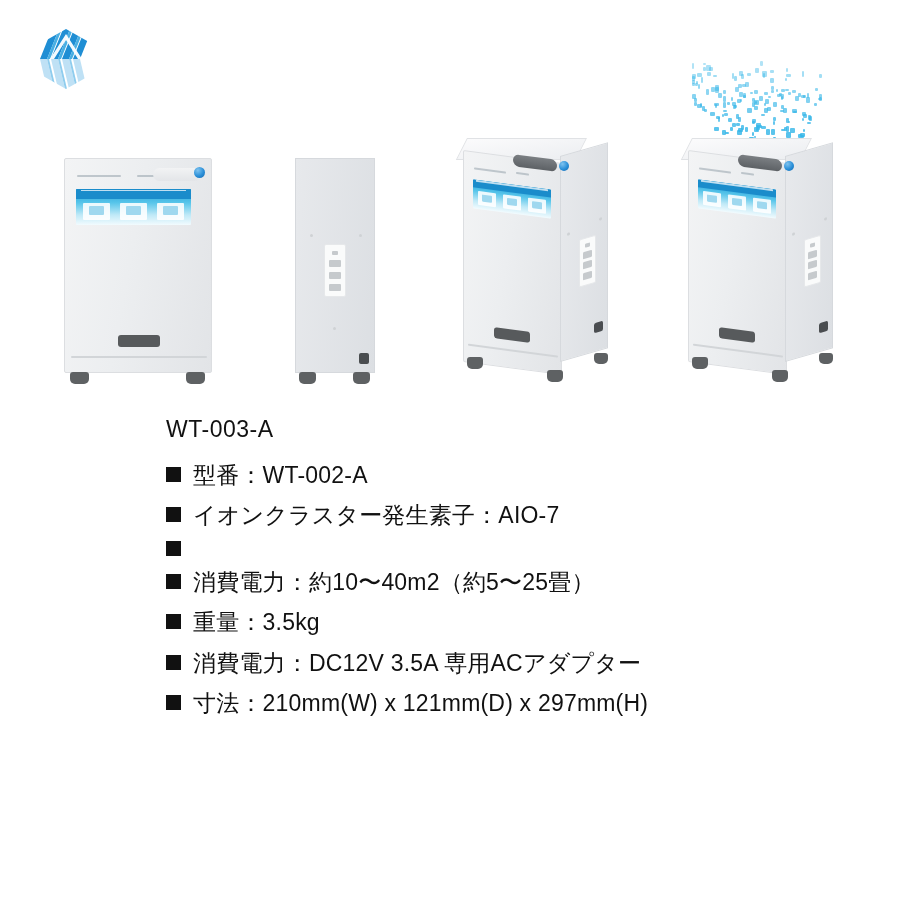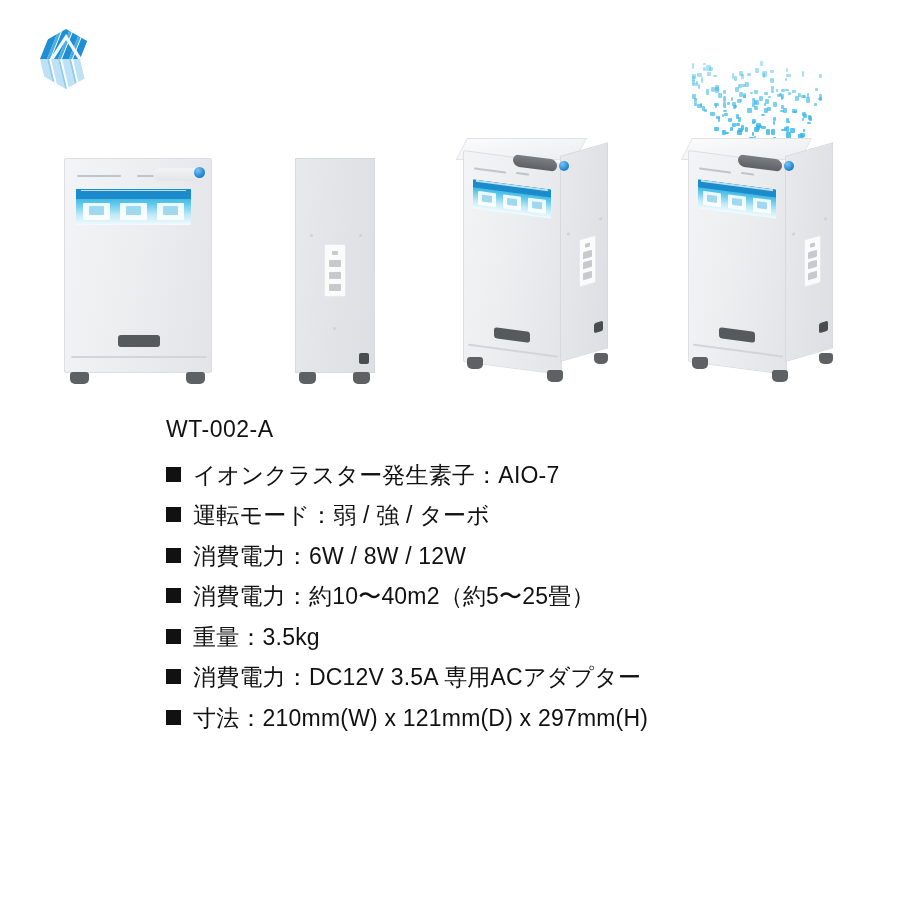--- a/index.html
+++ b/index.html
@@ -607,33 +607,32 @@
     <div class="handle-dark" style="left:58px; top:57px; width:44px; height:12px; transform: skewY(7.5deg);"></div>
     <div class="emblem" style="left:104px; top:61px; width:10px; height:10px;"></div>
     <div class="foot" style="left:12px; top:257px; width:16px; height:12px; border-radius:3px 3px 5px 5px;"></div>
     <div class="foot" style="left:92px; top:270px; width:16px; height:12px; border-radius:3px 3px 5px 5px;"></div>
     <div class="foot" style="left:139px; top:253px; width:14px; height:11px; border-radius:3px 3px 5px 5px;"></div>
   </div>
 
 </div>
 
 <div id="specs">
-  <div id="spec-title">WT-002-A</div>
+  <div id="spec-title">WT-003-A</div>
   <div id="spec-rows">
       <div class="spec-row">
         <span class="spec-bullet"></span>
-        <span class="spec-text">イオンクラスター発生素子：AIO-7</span>
+        <span class="spec-text">型番：WT-002-A</span>
       </div>
       <div class="spec-row">
         <span class="spec-bullet"></span>
-        <span class="spec-text">運転モード：弱 / 強 / ターボ</span>
+        <span class="spec-text">イオンクラスター発生素子：AIO-7</span>
       </div>
       <div class="spec-row">
         <span class="spec-bullet"></span>
-        <span class="spec-text">消費電力：6W / 8W / 12W</span>
       </div>
       <div class="spec-row">
         <span class="spec-bullet"></span>
         <span class="spec-text">消費電力：約10〜40m2（約5〜25畳）</span>
       </div>
       <div class="spec-row">
         <span class="spec-bullet"></span>
         <span class="spec-text">重量：3.5kg</span>
       </div>
       <div class="spec-row">

